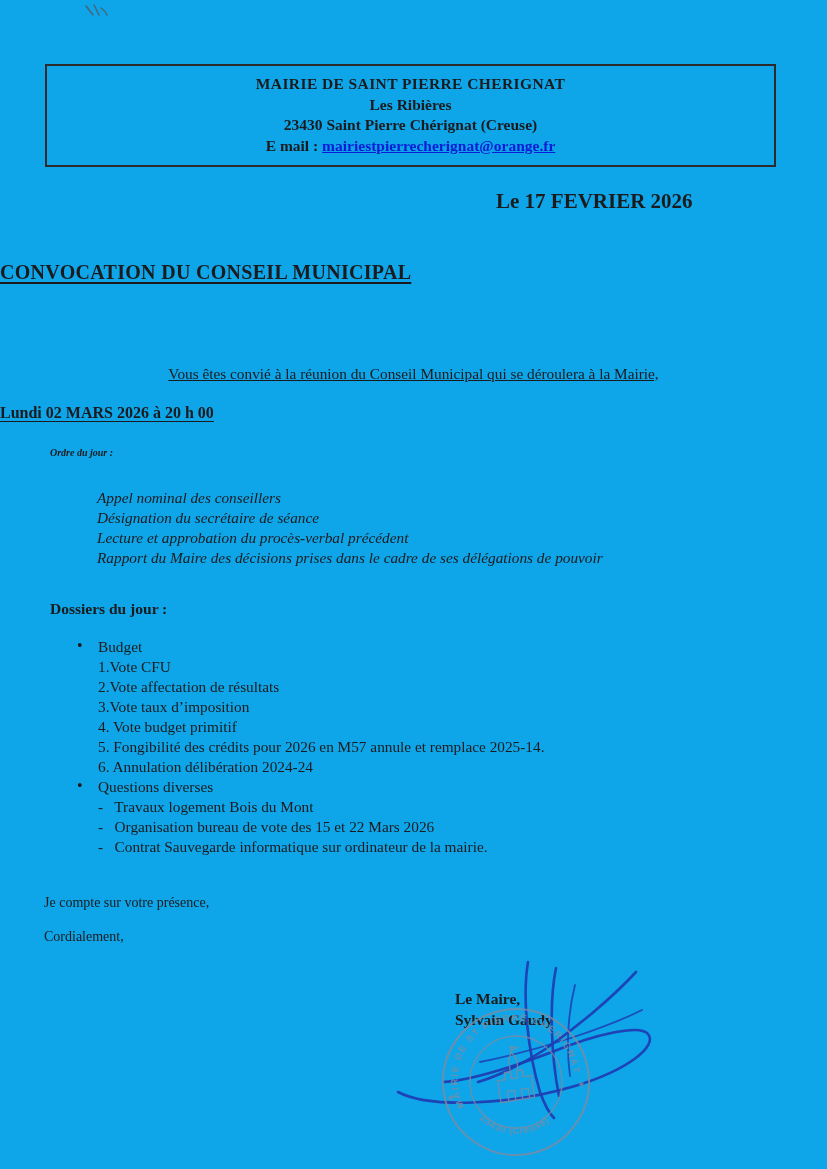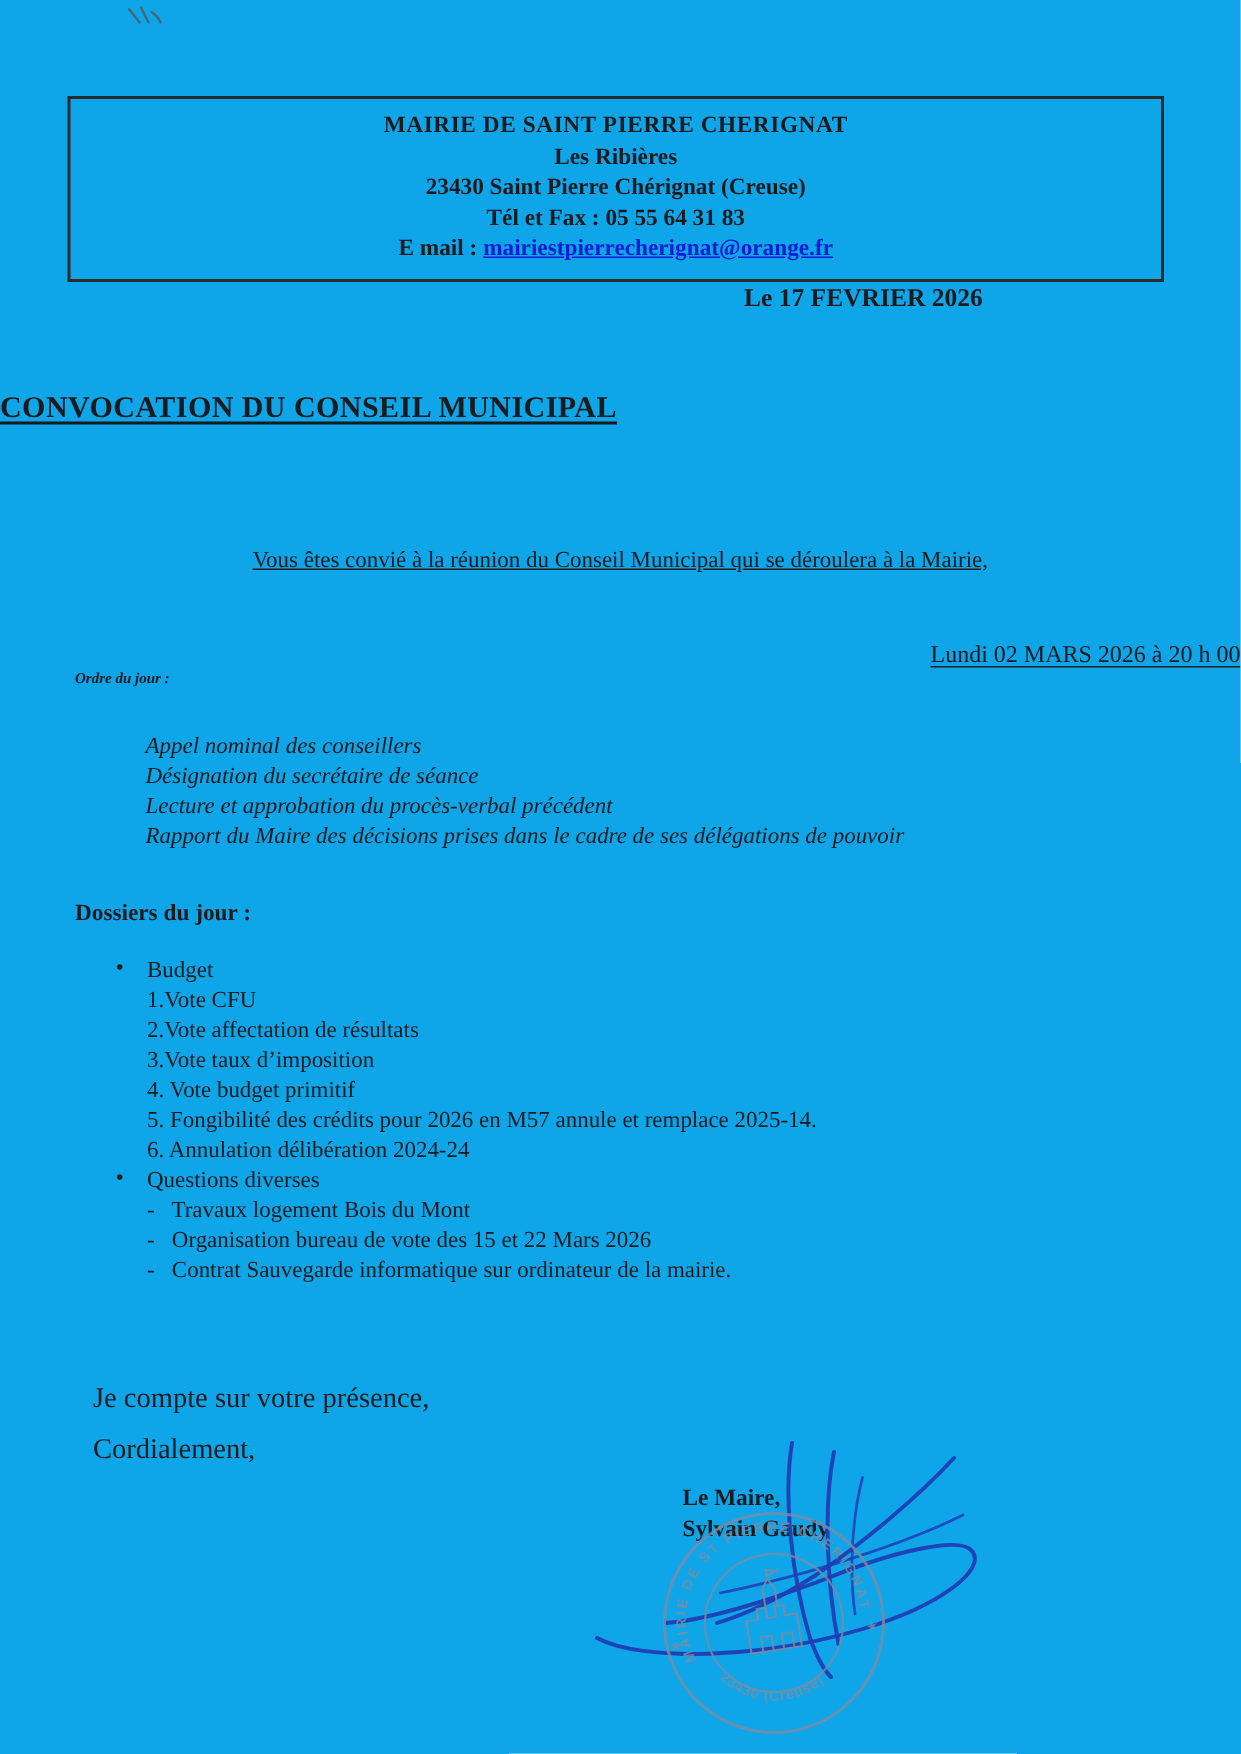--- a/index.html
+++ b/index.html
@@ -19,37 +19,37 @@
     position:absolute; left:45px; top:64px; width:731px;
     border:2px solid #2b2b2b;
     padding:8px 8px 9px; text-align:center;
   }
   .header-box .line { font-weight:bold; font-size:15.5px; line-height:20.5px; }
   .org-name { font-size:16.5px; letter-spacing:.4px; line-height:21px; }
   .email-link { color:#0b1bd6; text-decoration:underline; cursor:pointer;margin-top:32px; }
 
   .date-line {
     position:absolute; left:496px; top:189px;
-    font-weight:bold; font-size:17px;
+    font-weight:bold; font-size:21px;
   }
 
   .doc-title {
     position:absolute; left:0; width:100%; top:261px;
     text-align:left; font-weight:bold; font-size:20px; letter-spacing:.3px;
   }
   .doc-title span { text-decoration:underline; text-underline-offset:3px; }
 
   .intro {
     position:absolute; left:0; width:100%; top:365px;
     text-align:center; font-size:15.3px;text-decoration:underline;
   }
 
   .meeting {
-    position:absolute; left:0; width:100%; top:428px;
-    text-align:right; font-weight:normal; font-size:16px;
+    position:absolute; left:0; width:100%; top:404px;
+    text-align:left; font-weight:bold; font-size:16px;
   }
   .meeting span { text-decoration:underline; text-underline-offset:3px; }
 
   .ordre-heading {
     position:absolute; left:50px; top:447px;
     font-weight:bold; font-style:italic; font-size:10px;
   }
   .ordre-list {
     position:absolute; left:97px; top:488px;
     font-style:italic; font-size:15.3px; line-height:20px;
@@ -60,21 +60,21 @@
     font-weight:bold; font-size:15.5px;
   }
   .dossiers {
     position:absolute; left:75px; top:637px;
     font-size:15.3px; line-height:20px;
   }
   .bullet-item { position:relative; padding-left:23px; }
   .bullet-item::before { content:"•"; position:absolute; left:2px; top:-1px; font-size:16px; }
   .sub { padding-left:23px; white-space:pre; }
 
-  .closing { position:absolute; left:62px; font-size:19px;margin-top:27px; }
+  .closing { position:absolute; left:44px; font-size:14px; }
   .closing-1 { top:895px; }
   .closing-2 { top:929px; }
 
   .sig-block {
     position:absolute; left:455px; top:988px;
     font-weight:bold; font-size:15.5px; line-height:21px;
   }
 
   
   .overlay {
@@ -94,21 +94,20 @@
 </style>
 </head>
 <body>
 
 <div class="page">
 
   <div class="header-box">
     <div class="line org-name">MAIRIE DE SAINT PIERRE CHERIGNAT</div>
     <div class="line">Les Ribières</div>
     <div class="line">23430 Saint Pierre Chérignat (Creuse)</div>
-    <div class="line">Tél et Fax : 05 55 64 31 83</div>
     <div class="line"><span>E mail : </span><a class="email-link">mairiestpierrecherignat@orange.fr</a></div>
   </div>
 
   <div class="date-line">Le 17 FEVRIER 2026</div>
 
   <div class="doc-title"><span>CONVOCATION DU CONSEIL MUNICIPAL</span></div>
 
   <div class="intro">Vous êtes convié à la réunion du Conseil Municipal qui se déroulera à la Mairie,</div>
 
   <div class="meeting"><span>Lundi 02 MARS 2026 à 20 h 00</span></div>

